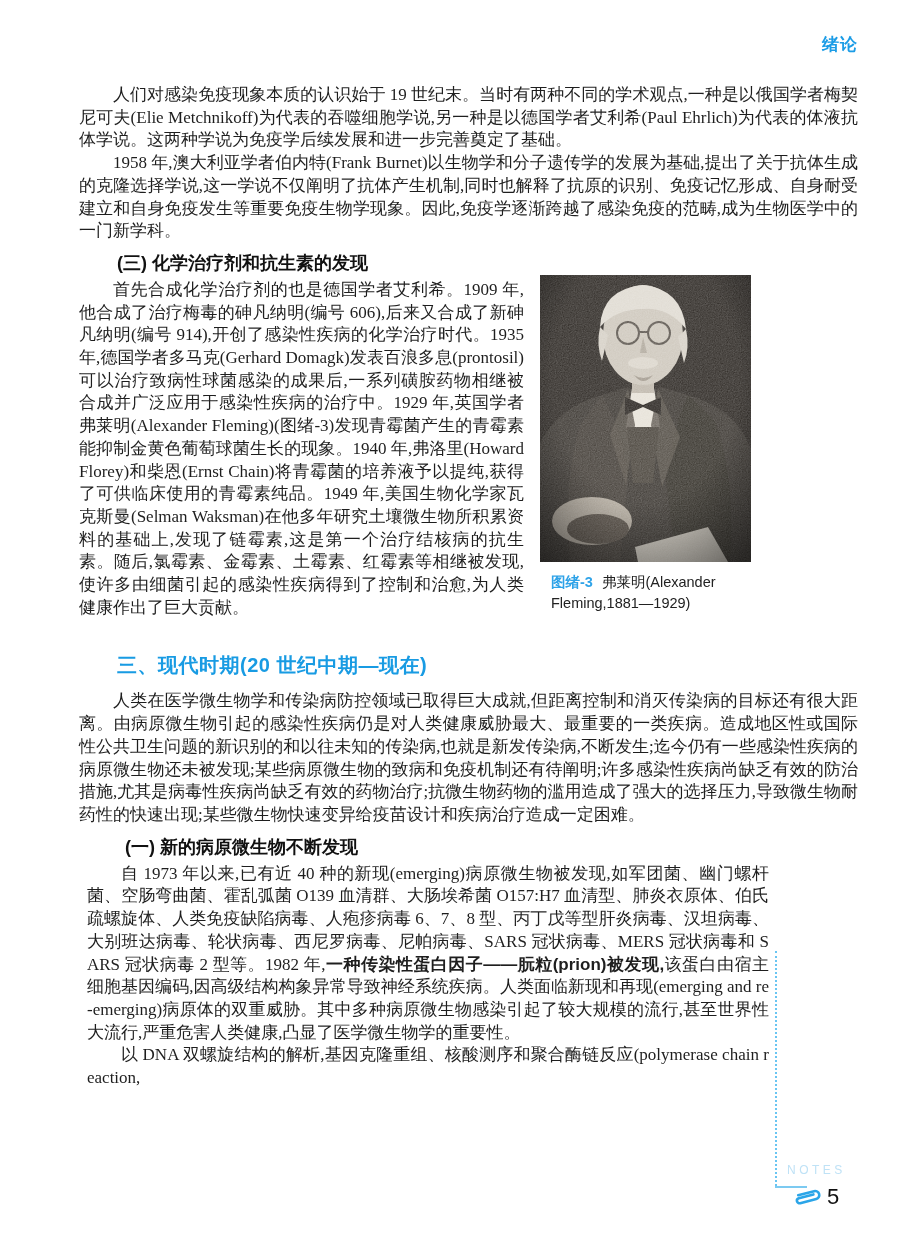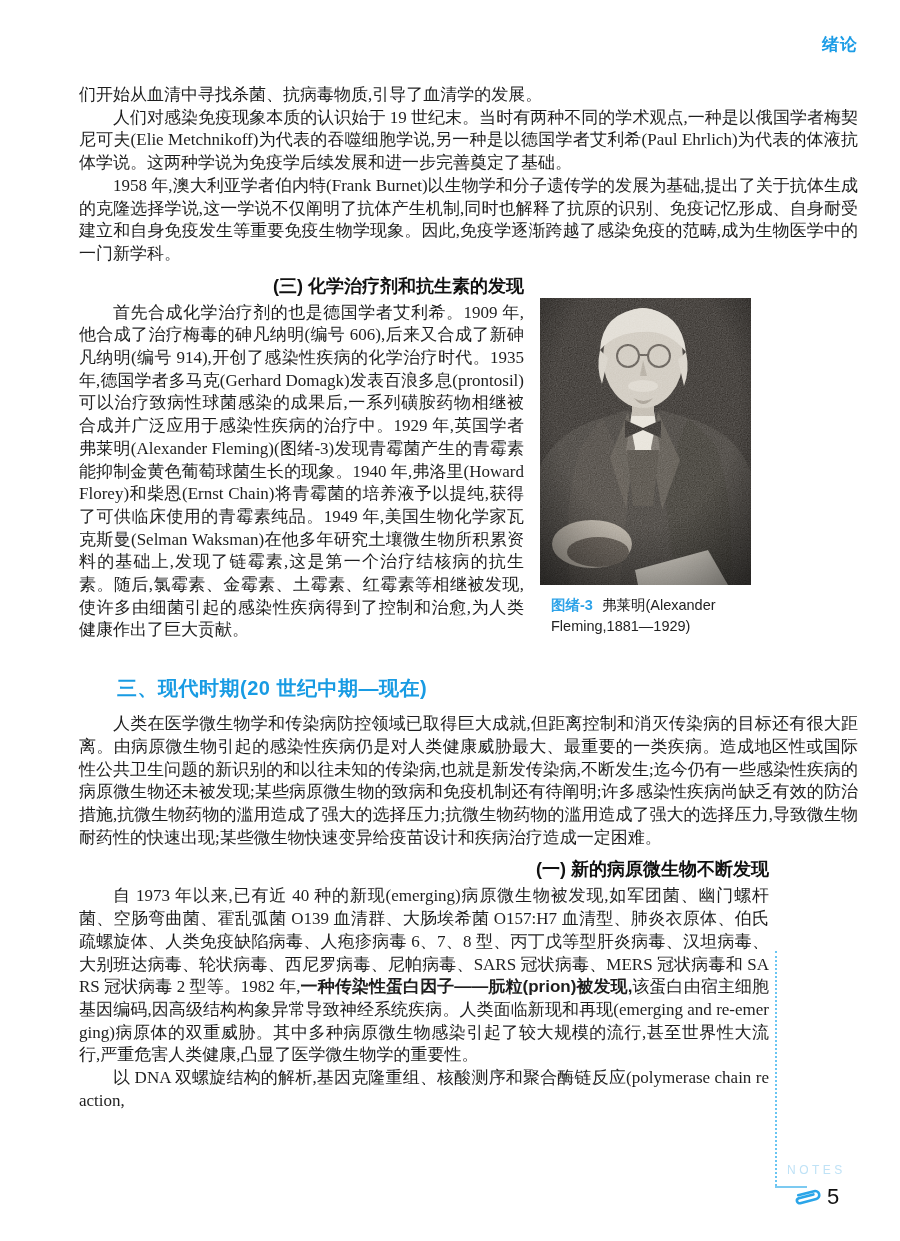--- a/index.html
+++ b/index.html
@@ -16,40 +16,39 @@
   .content { position:absolute; left:79px; top:84px; width:779px; }
   p.body {
     margin:0; font-size:17px; line-height:22.7px; text-align:justify;
     text-indent:34px; word-break:break-all;
   }
   p.body.cont { text-indent:0; }
   h3.sub-heading {
     margin:7px 0 3px 0; font-family:"Liberation Sans","DejaVu Sans",sans-serif;
     font-weight:bold; font-size:18px; line-height:26px; color:#111;
     text-indent:38px;
-    text-align:right;
   }
   h2.blue-heading {
     clear:both; margin:32px 0 11px 0;
     font-family:"Liberation Sans","DejaVu Sans",sans-serif;
     font-weight:bold; font-size:20px; line-height:28px; color:#189be3;
     text-indent:38px; letter-spacing:0.5px;
   }
   .section-chemo { overflow:visible; }
   figure.fleming {
     float:right; width:302px; margin:9px 0 4px 0; padding:16px;
   }
   .photo-frame { width:211px; height:287px; display:block; }
   figcaption {
     width:218px; margin-top:10px; padding-left:11px;
     font-family:"Liberation Sans","DejaVu Sans",sans-serif;
     font-size:14.5px; line-height:21.5px; color:#222; text-align:left;
   }
   .cap-label { color:#2fa3e8; font-weight:bold; margin-right:9px; }
-  .narrow { margin-right:89px; }
+  .narrow { margin-right:89px;margin-left:8px; }
   b.emph { font-family:"Liberation Sans","DejaVu Sans",sans-serif; font-weight:bold; }
   .notes-vline {
     position:absolute; left:775px; top:951px; height:235px; width:0;
     border-left:2px dotted #69c5f2;
   }
   .notes-hline {
     position:absolute; left:775px; top:1186px; width:32px; height:2px;
     background:#7ccaf1;
   }
   .notes-label {
@@ -66,21 +65,20 @@
 </style>
 </head>
 <body>
 
 <div class="page">
 
   <div class="chapter-header">绪论</div>
 
   <div class="content">
 
-    <p class="body cont">们开始从血清中寻找杀菌、抗病毒物质,引导了血清学的发展。</p>
     <p class="body">人们对感染免疫现象本质的认识始于 19 世纪末。当时有两种不同的学术观点,一种是以俄国学者梅契尼可夫(Elie Metchnikoff)为代表的吞噬细胞学说,另一种是以德国学者艾利希(Paul Ehrlich)为代表的体液抗体学说。这两种学说为免疫学后续发展和进一步完善奠定了基础。</p>
     <p class="body">1958 年,澳大利亚学者伯内特(Frank Burnet)以生物学和分子遗传学的发展为基础,提出了关于抗体生成的克隆选择学说,这一学说不仅阐明了抗体产生机制,同时也解释了抗原的识别、免疫记忆形成、自身耐受建立和自身免疫发生等重要免疫生物学现象。因此,免疫学逐渐跨越了感染免疫的范畴,成为生物医学中的一门新学科。</p>
 
     <div class="section-chemo">
       <figure class="fleming">
         <svg class="photo-frame" viewBox="0 0 211 287" aria-hidden="true">
           <defs>
             <filter id="grain" x="0" y="0" width="100%" height="100%">
               <feTurbulence type="fractalNoise" baseFrequency="0.85" numOctaves="2" stitchTiles="stitch"></feTurbulence>
               <feColorMatrix type="matrix" values="0 0 0 0 1  0 0 0 0 1  0 0 0 0 1  0.5 0.5 0.5 0 0"></feColorMatrix>
@@ -132,21 +130,21 @@
         <figcaption>
           <span class="cap-label">图绪-3</span><span>弗莱明(Alexander Fleming,1881—1929)</span>
         </figcaption>
       </figure>
 
       <h3 class="sub-heading">(三) 化学治疗剂和抗生素的发现</h3>
       <p class="body">首先合成化学治疗剂的也是德国学者艾利希。1909 年,他合成了治疗梅毒的砷凡纳明(编号 606),后来又合成了新砷凡纳明(编号 914),开创了感染性疾病的化学治疗时代。1935 年,德国学者多马克(Gerhard Domagk)发表百浪多息(prontosil)可以治疗致病性球菌感染的成果后,一系列磺胺药物相继被合成并广泛应用于感染性疾病的治疗中。1929 年,英国学者弗莱明(Alexander Fleming)(图绪-3)发现青霉菌产生的青霉素能抑制金黄色葡萄球菌生长的现象。1940 年,弗洛里(Howard Florey)和柴恩(Ernst Chain)将青霉菌的培养液予以提纯,获得了可供临床使用的青霉素纯品。1949 年,美国生物化学家瓦克斯曼(Selman Waksman)在他多年研究土壤微生物所积累资料的基础上,发现了链霉素,这是第一个治疗结核病的抗生素。随后,氯霉素、金霉素、土霉素、红霉素等相继被发现,使许多由细菌引起的感染性疾病得到了控制和治愈,为人类健康作出了巨大贡献。</p>
     </div>
 
     <h2 class="blue-heading">三、现代时期(20 世纪中期—现在)</h2>
-    <p class="body">人类在医学微生物学和传染病防控领域已取得巨大成就,但距离控制和消灭传染病的目标还有很大距离。由病原微生物引起的感染性疾病仍是对人类健康威胁最大、最重要的一类疾病。造成地区性或国际性公共卫生问题的新识别的和以往未知的传染病,也就是新发传染病,不断发生;迄今仍有一些感染性疾病的病原微生物还未被发现;某些病原微生物的致病和免疫机制还有待阐明;许多感染性疾病尚缺乏有效的防治措施,抗微生物药物的滥用造成了强大的选择压力;抗微生物药物的滥用造成了强大的选择压力,导致微生物耐药性的快速出现;某些微生物快速变异给疫苗设计和疾病治疗造成一定困难。</p>
+    <p class="body">人类在医学微生物学和传染病防控领域已取得巨大成就,但距离控制和消灭传染病的目标还有很大距离。由病原微生物引起的感染性疾病仍是对人类健康威胁最大、最重要的一类疾病。造成地区性或国际性公共卫生问题的新识别的和以往未知的传染病,也就是新发传染病,不断发生;迄今仍有一些感染性疾病的病原微生物还未被发现;某些病原微生物的致病和免疫机制还有待阐明;许多感染性疾病尚缺乏有效的防治措施,尤其是病毒性疾病尚缺乏有效的药物治疗;抗微生物药物的滥用造成了强大的选择压力,导致微生物耐药性的快速出现;某些微生物快速变异给疫苗设计和疾病治疗造成一定困难。</p>
 
     <div class="narrow">
       <h3 class="sub-heading">(一) 新的病原微生物不断发现</h3>
       <p class="body"><span>自 1973 年以来,已有近 40 种的新现(emerging)病原微生物被发现,如军团菌、幽门螺杆菌、空肠弯曲菌、霍乱弧菌 O139 血清群、大肠埃希菌 O157:H7 血清型、肺炎衣原体、伯氏疏螺旋体、人类免疫缺陷病毒、人疱疹病毒 6、7、8 型、丙丁戊等型肝炎病毒、汉坦病毒、大别班达病毒、轮状病毒、西尼罗病毒、尼帕病毒、SARS 冠状病毒、MERS 冠状病毒和 SARS 冠状病毒 2 型等。1982 年,</span><b class="emph">一种传染性蛋白因子——朊粒(prion)被发现,</b><span>该蛋白由宿主细胞基因编码,因高级结构构象异常导致神经系统疾病。人类面临新现和再现(emerging and re-emerging)病原体的双重威胁。其中多种病原微生物感染引起了较大规模的流行,甚至世界性大流行,严重危害人类健康,凸显了医学微生物学的重要性。</span></p>
 
       <p class="body">以 DNA 双螺旋结构的解析,基因克隆重组、核酸测序和聚合酶链反应(polymerase chain reaction,</p>
     </div>
 
   </div>
 

